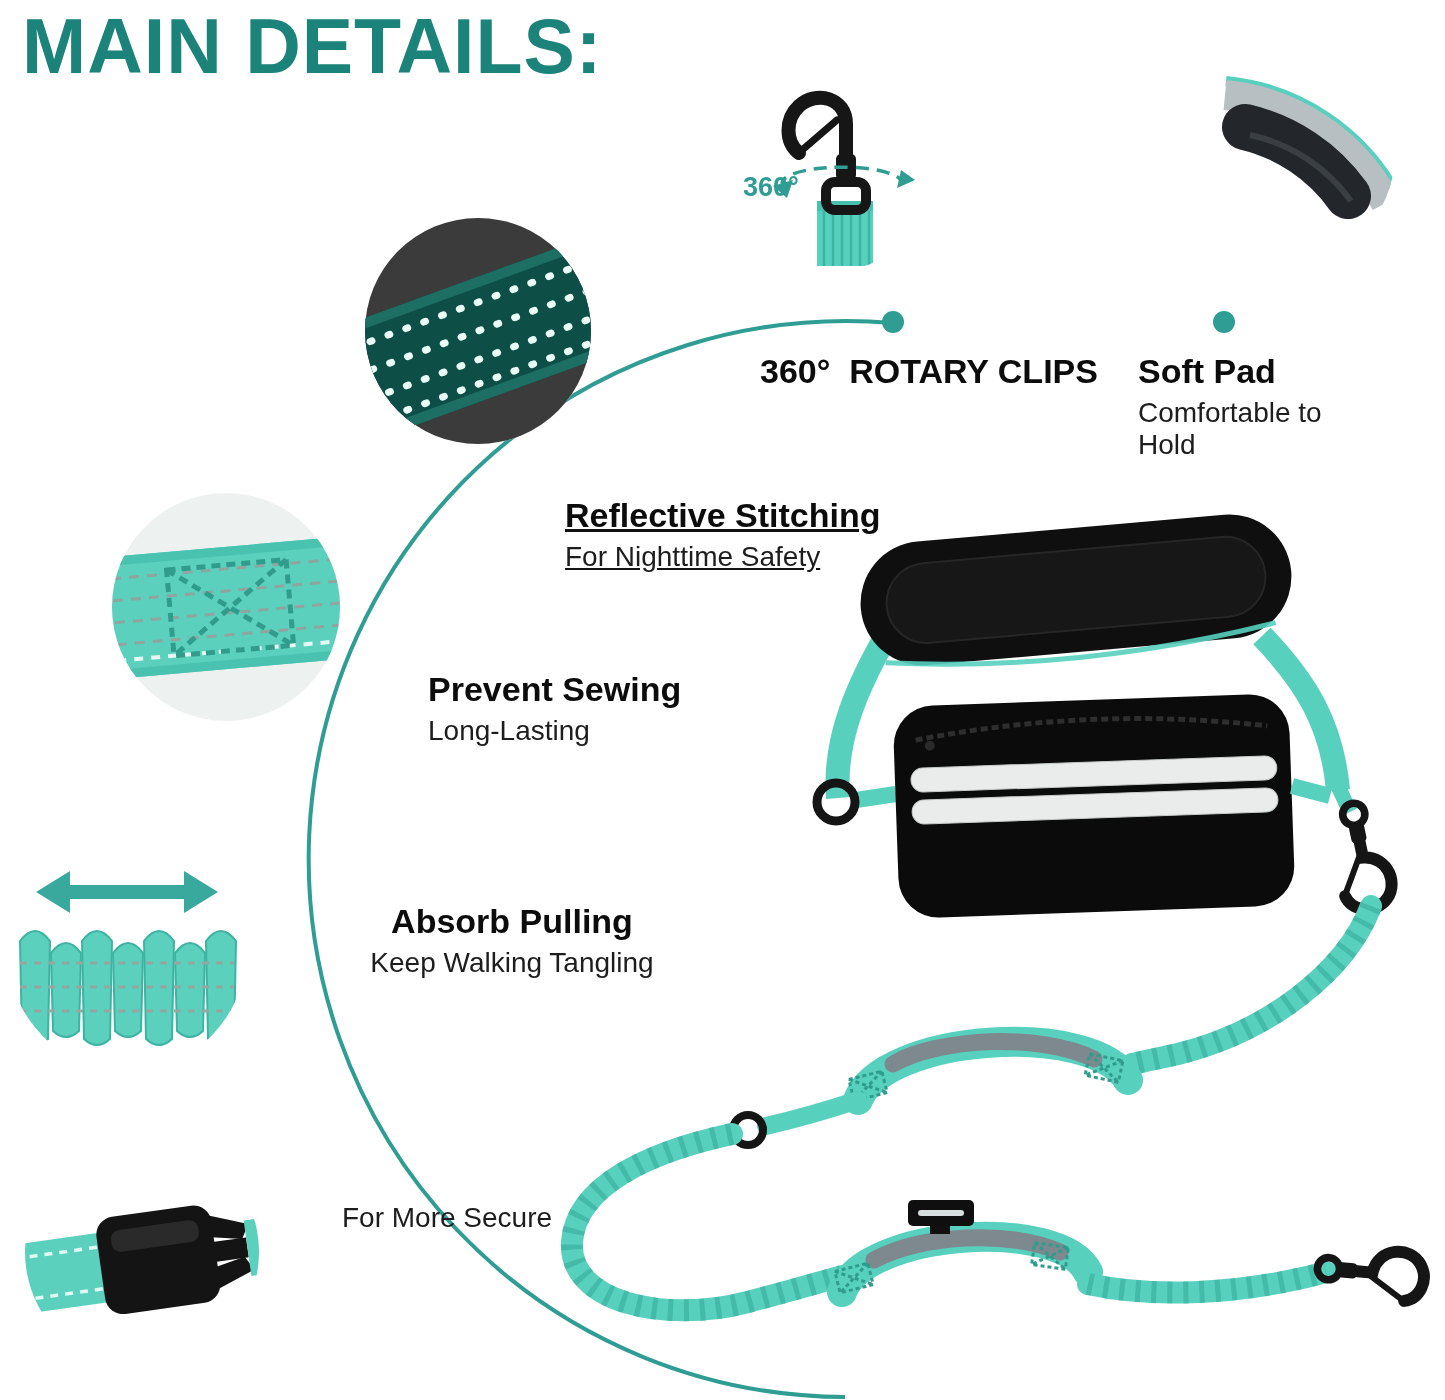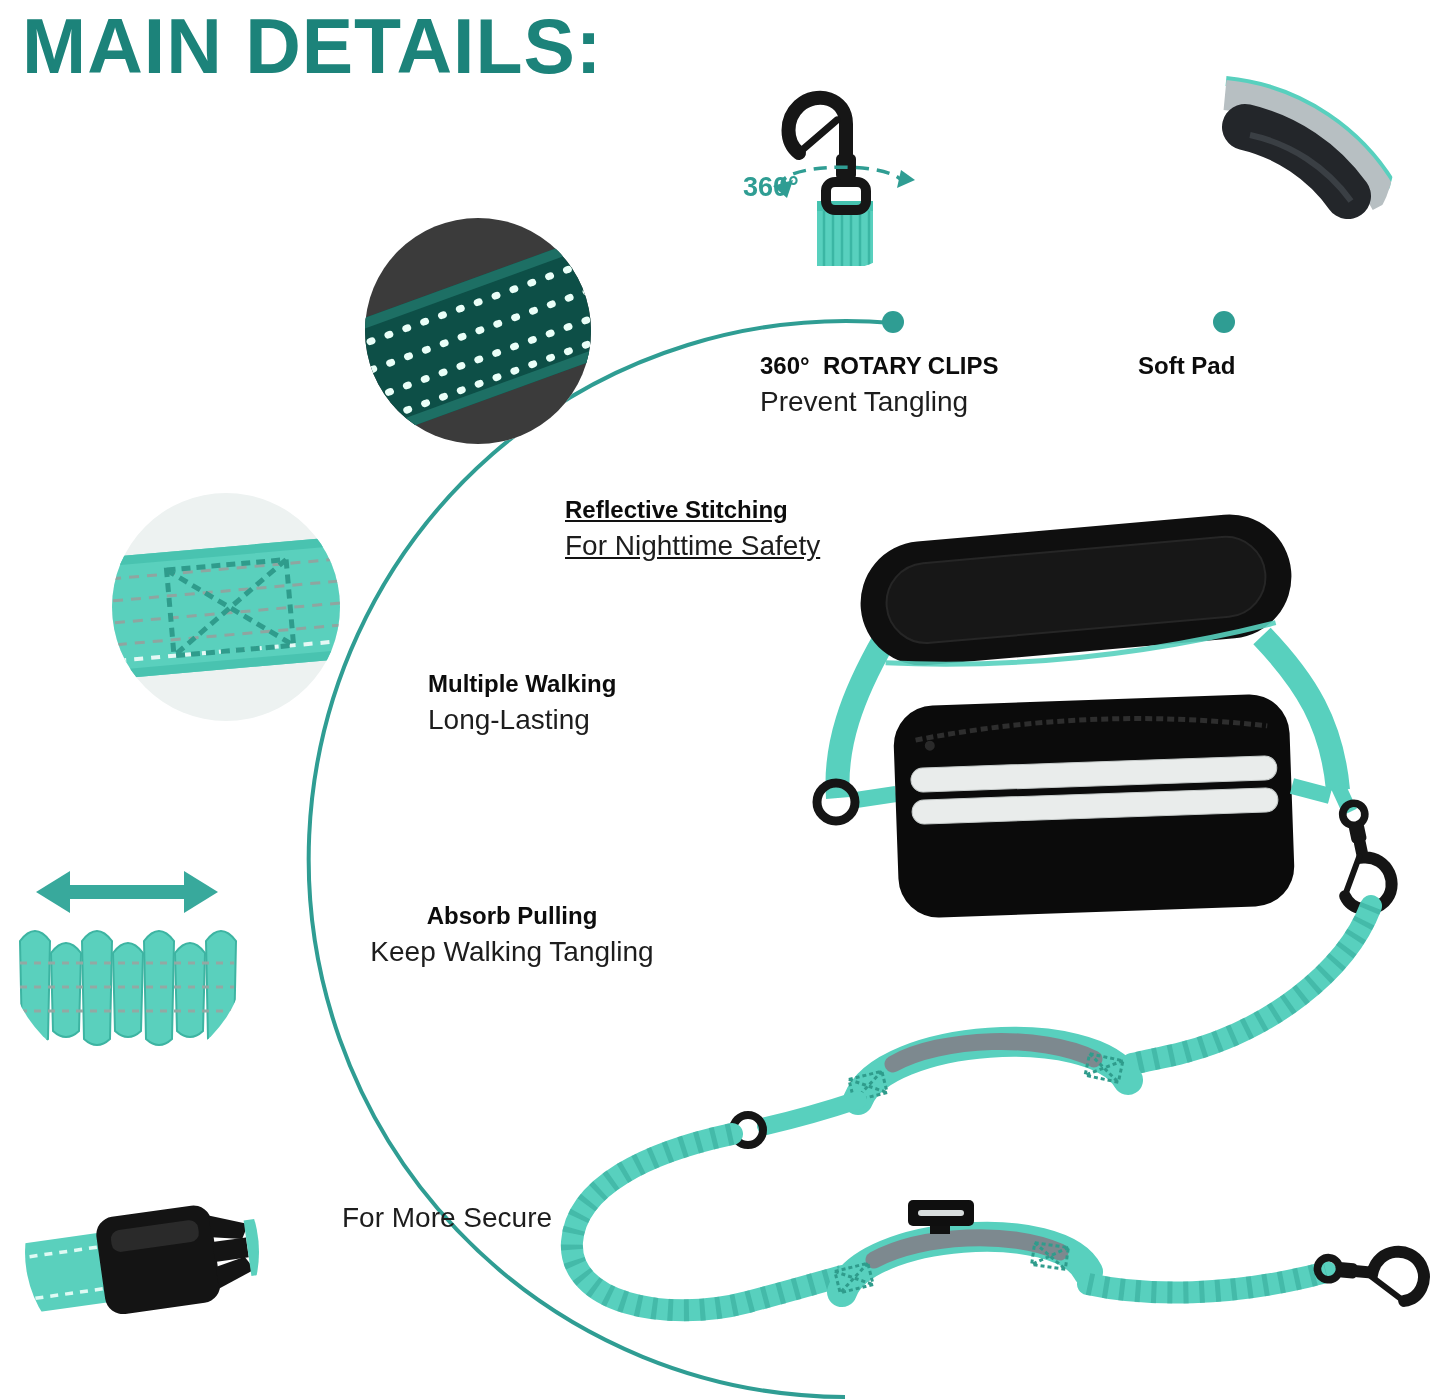--- a/index.html
+++ b/index.html
@@ -5,21 +5,21 @@
   * { margin:0; padding:0; box-sizing:border-box; }
   html,body { background:#ffffff; }
   body { font-family:"Liberation Sans", sans-serif; }
   .canvas { position:relative; width:1445px; height:1400px; background:#ffffff; overflow:hidden;padding-left:28px; }
   .scene { position:absolute; left:0; top:0; width:1445px; height:1400px; z-index:1; }
   .bubble { position:absolute; border-radius:50%; overflow:hidden; z-index:2; background:#fff; }
   .bubble svg { width:100%; height:100%; display:block; }
   .title { position:absolute; left:22px; top:2px; font-size:77px; font-weight:bold;
            color:#1c837a; letter-spacing:1px; z-index:3; }
   .label { position:absolute; z-index:3; color:#121212; line-height:1.15; }
-  .label .h { font-size:24px; font-weight:bold; color:#0c0c0c; white-space:pre-wrap; }
+  .label .h { font-size:34px; font-weight:bold; color:#0c0c0c; white-space:pre-wrap; }
   .label .s { font-size:28px; margin-top:6px; color:#1d1d1d; }
   .bungee-base { stroke:#58d0be; stroke-width:22; fill:none; stroke-linecap:round; }
   .bungee-ribs { stroke:#2fa394; stroke-width:22; fill:none; stroke-dasharray:5 11; opacity:.5; }
   .handle-outer { stroke:#58d0be; stroke-width:30; fill:none; stroke-linecap:round; }
   .handle-grip  { stroke:#7d898f; stroke-width:17; fill:none; stroke-linecap:round; }
   .strap { stroke:#58d0be; stroke-width:18; fill:none; stroke-linecap:round; }
   .xstitch rect, .xstitch line { fill:none; stroke:#2f9c8c; stroke-width:3; stroke-dasharray:4 3; }
 </style>
 </head>
 <body>
@@ -234,34 +234,34 @@
           <polygon points="188,164 226,150 218,136 188,142" fill="#141414"></polygon>
           <rect x="188" y="117" width="34" height="20" fill="#141414"></rect>
         </g>
         <rect x="222" y="100" width="36" height="56" fill="#5ad0bd"></rect>
       </g>
     </svg>
   </div>
 
   <div class="label" style="left:760px;top:352px;width:370px;">
     <div class="h">360°  ROTARY CLIPS</div>
-    <div class="s">Prevent Tangling</div>
   </div>
 
   <div class="label" style="left:1138px;top:352px;width:235px;">
     <div class="h">Soft Pad</div>
+    <div class="s">Comfortable to Hold</div>
   </div>
 
   <div class="label" style="left:565px;top:496px;width:340px;text-decoration:underline;">
     <div class="h">Reflective Stitching</div>
     <div class="s">For Nighttime Safety</div>
   </div>
 
   <div class="label" style="left:428px;top:670px;width:320px;">
-    <div class="h">Multiple Walking</div>
+    <div class="h">Prevent Sewing</div>
     <div class="s">Long-Lasting</div>
   </div>
 
   <div class="label" style="left:342px;top:902px;width:340px;text-align:center;">
     <div class="h">Absorb Pulling</div>
     <div class="s">Keep Walking Tangling</div>
   </div>
 
   <div class="label" style="left:342px;top:1196px;width:320px;">
     <div class="s">For More Secure</div>

